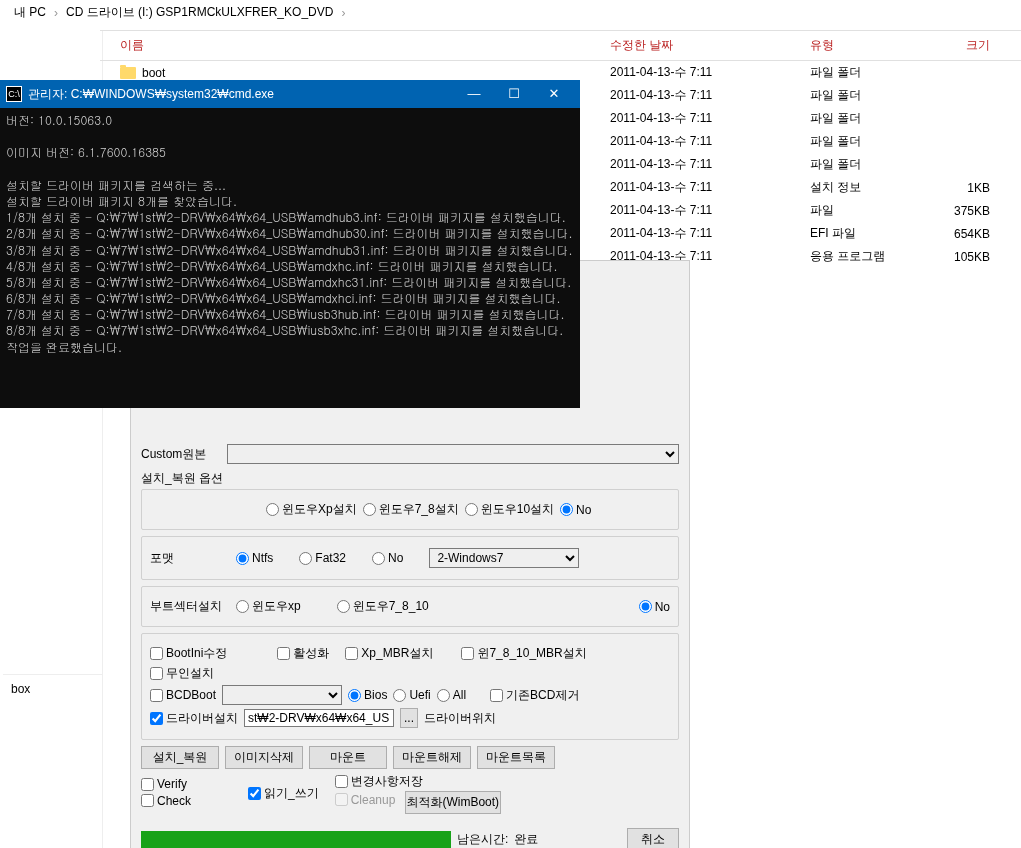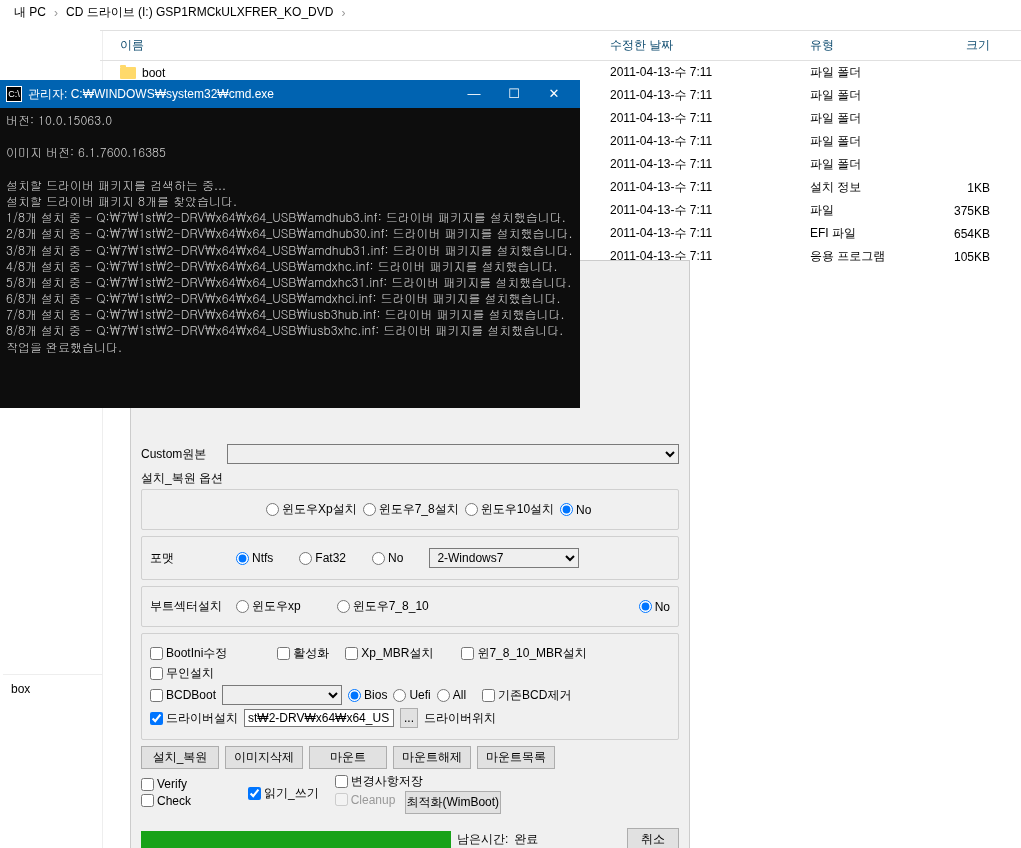--- a/index.html
+++ b/index.html
@@ -9,21 +9,21 @@
   .explorer { position: absolute; top: 0; left: 0; right: 0; bottom: 0; background: #fff; }
   .breadcrumb { display: flex; align-items: center; padding: 4px 10px; font-size: 12px; color: #000; }
   .breadcrumb span { margin: 0 4px; }
   .breadcrumb .sep { color: #999; }
   
   .tree { position: absolute; left: 3px; top: 30px; width: 100px; bottom: 0; border-right: 1px solid #eee; font-size: 12px; }
   .tree-item { padding: 3px 8px; white-space: nowrap; overflow: hidden; }
   .tree-sep { height: 1px; background: #eee; margin: 4px 0; }
   
   .content { position: absolute; left: 100px; right: 0; top: 30px; bottom: 0; }
-  .hdr-row { display: flex; border-bottom: 1px solid #e0e0e0; border-top: 1px solid #e0e0e0; padding: 6px 0; font-size: 12px; color: #0c4a6e; }
+  .hdr-row { display: flex; border-bottom: 1px solid #e0e0e0; border-top: 1px solid #e0e0e0; padding: 6px 0; font-size: 12px; color: #b91c1c; }
   .hdr-row > div, .file-row > div { padding: 0 10px; }
   .col-name { flex: 0 0 500px; padding-left: 20px !important; }
   .col-date { flex: 0 0 200px; }
   .col-type { flex: 0 0 120px; }
   .col-size { flex: 0 0 80px; text-align: right; }
   .file-row { display: flex; padding: 3px 0; font-size: 12px; align-items: center; }
   .folder-ico { width: 16px; height: 12px; background: #ffd96a; border-radius: 1px; display: inline-block; margin-right: 6px; vertical-align: middle; position: relative; }
   .folder-ico::before { content:''; position:absolute; top:-2px; left:0; width:6px; height:2px; background:#ffd96a; border-radius:1px 1px 0 0; }
   
   
@@ -262,21 +262,21 @@
             <span>Bios</span>
           </label>
         <label>
             <input type="radio" name="bcd" style="">
             <span>Uefi</span>
           </label>
         <label>
             <input type="radio" name="bcd" style="">
             <span>All</span>
           </label>
-        <label style="margin-left:10px">
+        <label style="margin-left:18px">
             <input type="checkbox" style="">
             <span>기존BCD제거</span>
           </label>
       </div>
       <div class="row">
         <label>
             <input type="checkbox" checked="" style="">
             <span>드라이버설치</span>
           </label>
         <input type="text" style="width: 150px;" value="st₩2-DRV₩x64₩x64_USB">

